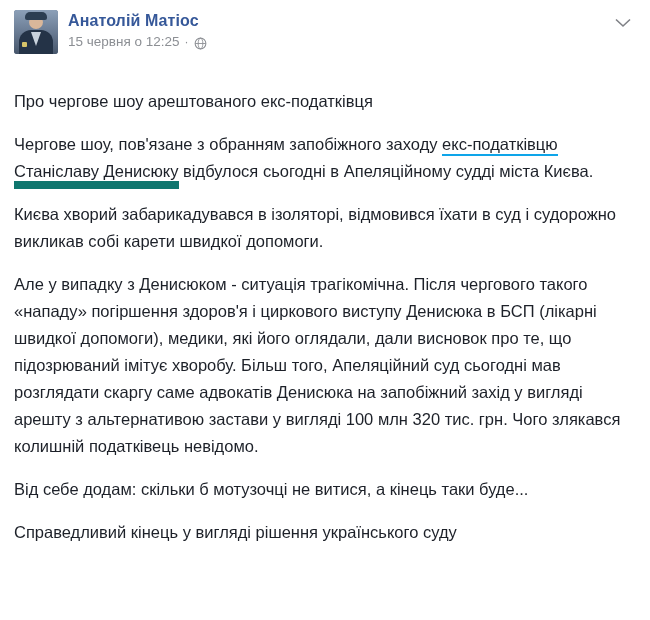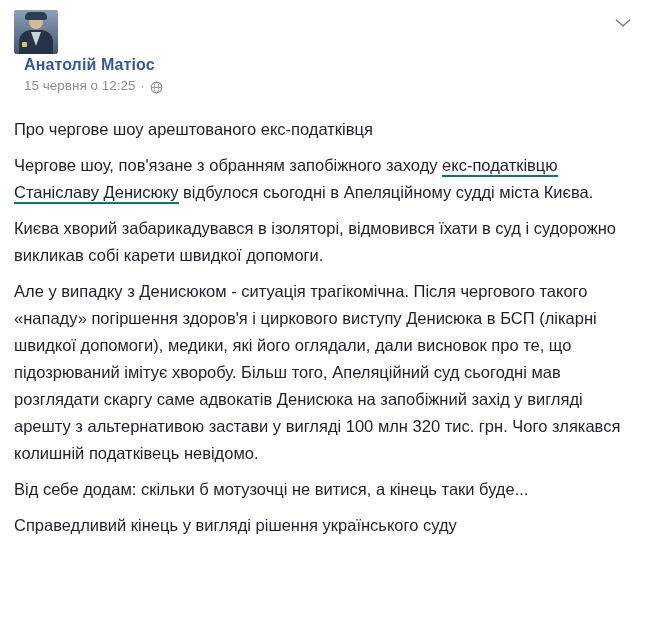--- a/index.html
+++ b/index.html
@@ -23,21 +23,20 @@
     padding: 0;
     background: #ffffff;
   }
 
   
   .post-header {
     display: flex;
     align-items: flex-start;
     padding: 10px 12px 4px 14px;
     position: relative;
-    flex-direction: column;
   }
 
   .avatar {
     width: 44px;
     height: 44px;
     flex: 0 0 44px;
     border-radius: 3px;
     overflow: hidden;
     background: #5b6e8a;
     position: relative;
@@ -141,33 +140,33 @@
   .chevron-btn svg { display: block; }
 
   
   .post-body {
     padding: 14px 14px 0 14px;
     font-size: 16.5px;
     line-height: 27px;
     color: #1d2129;
   }
   .para {
-    margin: 4px 0 9px 0;
+    margin: 16px 0 9px 0;
     white-space: normal;
   }
   .para:last-child {
     margin-bottom: 0;
   }
 
   .underline-red {
-    border-bottom: 2px solid #0f766e;
+    border-bottom: 2px solid #0ea5e9;
     padding-bottom: 1px;
   }
   .underline-black {
-    border-bottom: 2px solid #0f766e;
+    border-bottom: 8px solid #0f766e;
     padding-bottom: 1px;
   }
 </style>
 </head>
 <body>
 
 <div class="post">
 
   <div class="post-header">
 

